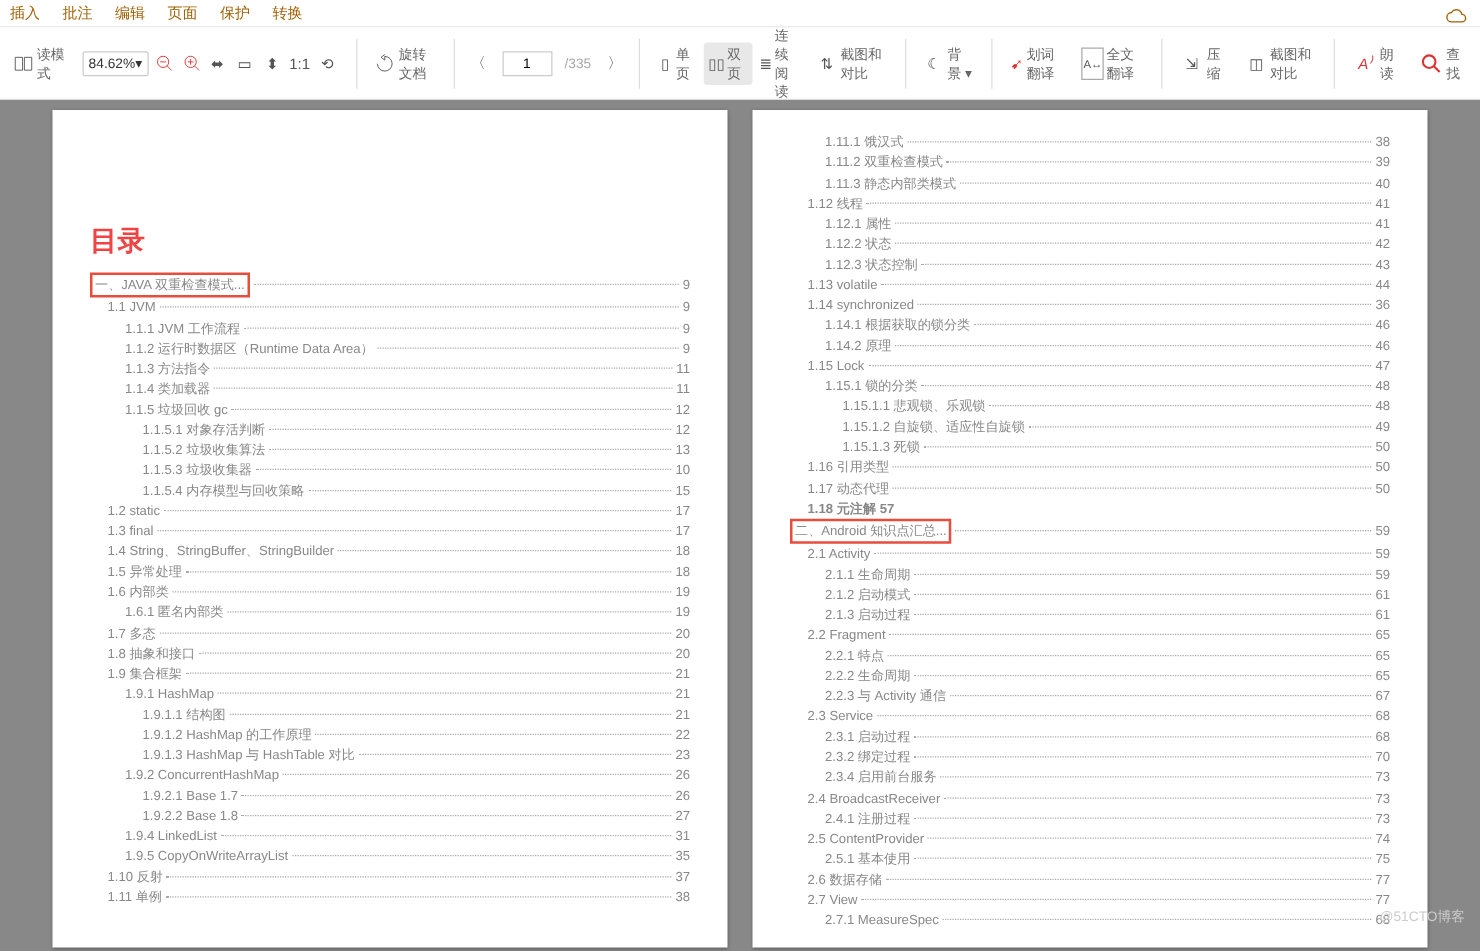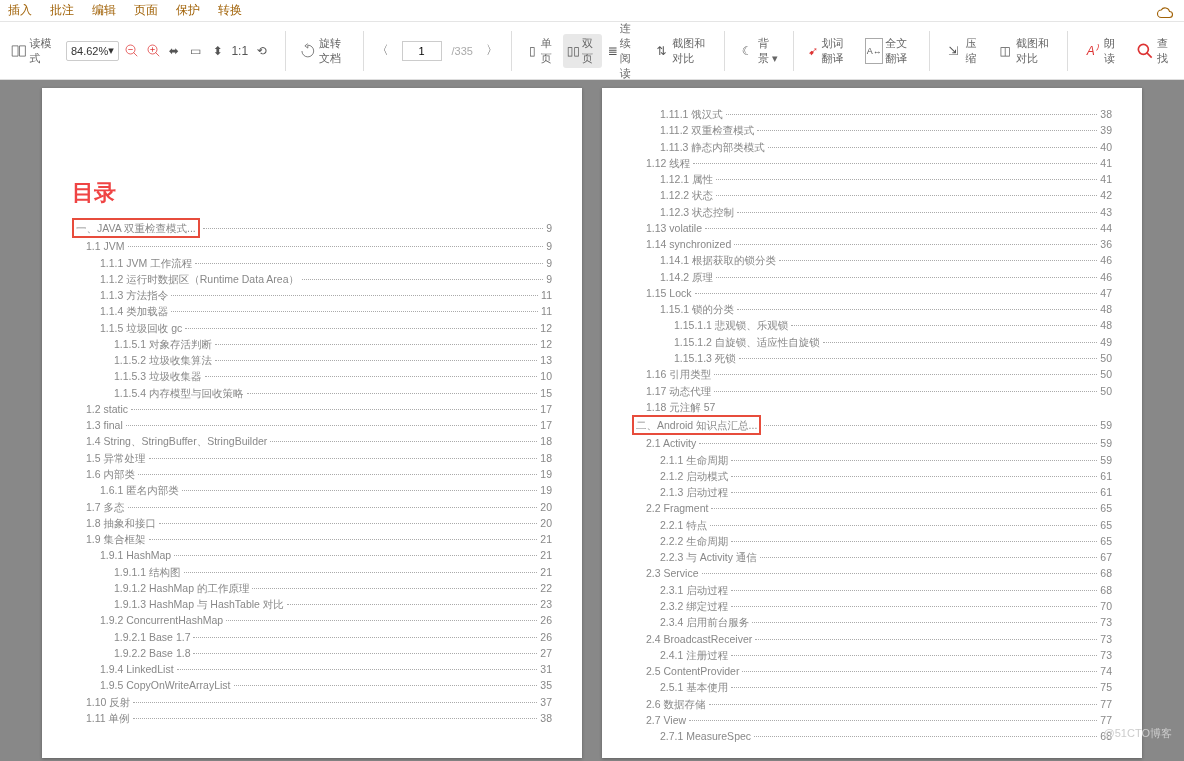--- a/index.html
+++ b/index.html
@@ -21,21 +21,21 @@
 .viewer{display:flex;height:681px;background:#888;justify-content:center;gap:20px;padding-top:8px;position:relative}
 .page{background:#fff;width:540px;height:670px;padding:18px 30px 10px 30px;font-size:10.5px;color:#666;overflow:hidden;box-shadow:0 1px 3px rgba(0,0,0,.3)}
 .page-left{padding-top:90px}
 .doc-title{text-align:left;font-size:22px;font-weight:bold;color:#ef4444;margin-bottom:10px}
 .toc-line{display:flex;align-items:baseline;white-space:nowrap;line-height:1.55;color:#888}
 .toc-text{color:#888}
 .toc-dots{flex:1;border-bottom:1px dotted #aaa;margin:0 3px;position:relative;top:-3px}
 .toc-page{color:#888}
 .hl{border:2px solid #e74c3c;display:inline-block;padding:0 2px}
 .ind1{padding-left:14px}.ind2{padding-left:28px}.ind3{padding-left:42px}
-.bold-line{color:#555;font-weight:400}
+.bold-line{color:#555;font-weight:700}
 .watermark{position:absolute;right:12px;bottom:20px;color:#ccc;font-size:11px}
 svg{width:100%;height:100%}
 </style>
 </head>
 <body>
 
 <div class="menubar">
 <span>插入</span>
 <span>批注</span>
 <span>编辑</span>

